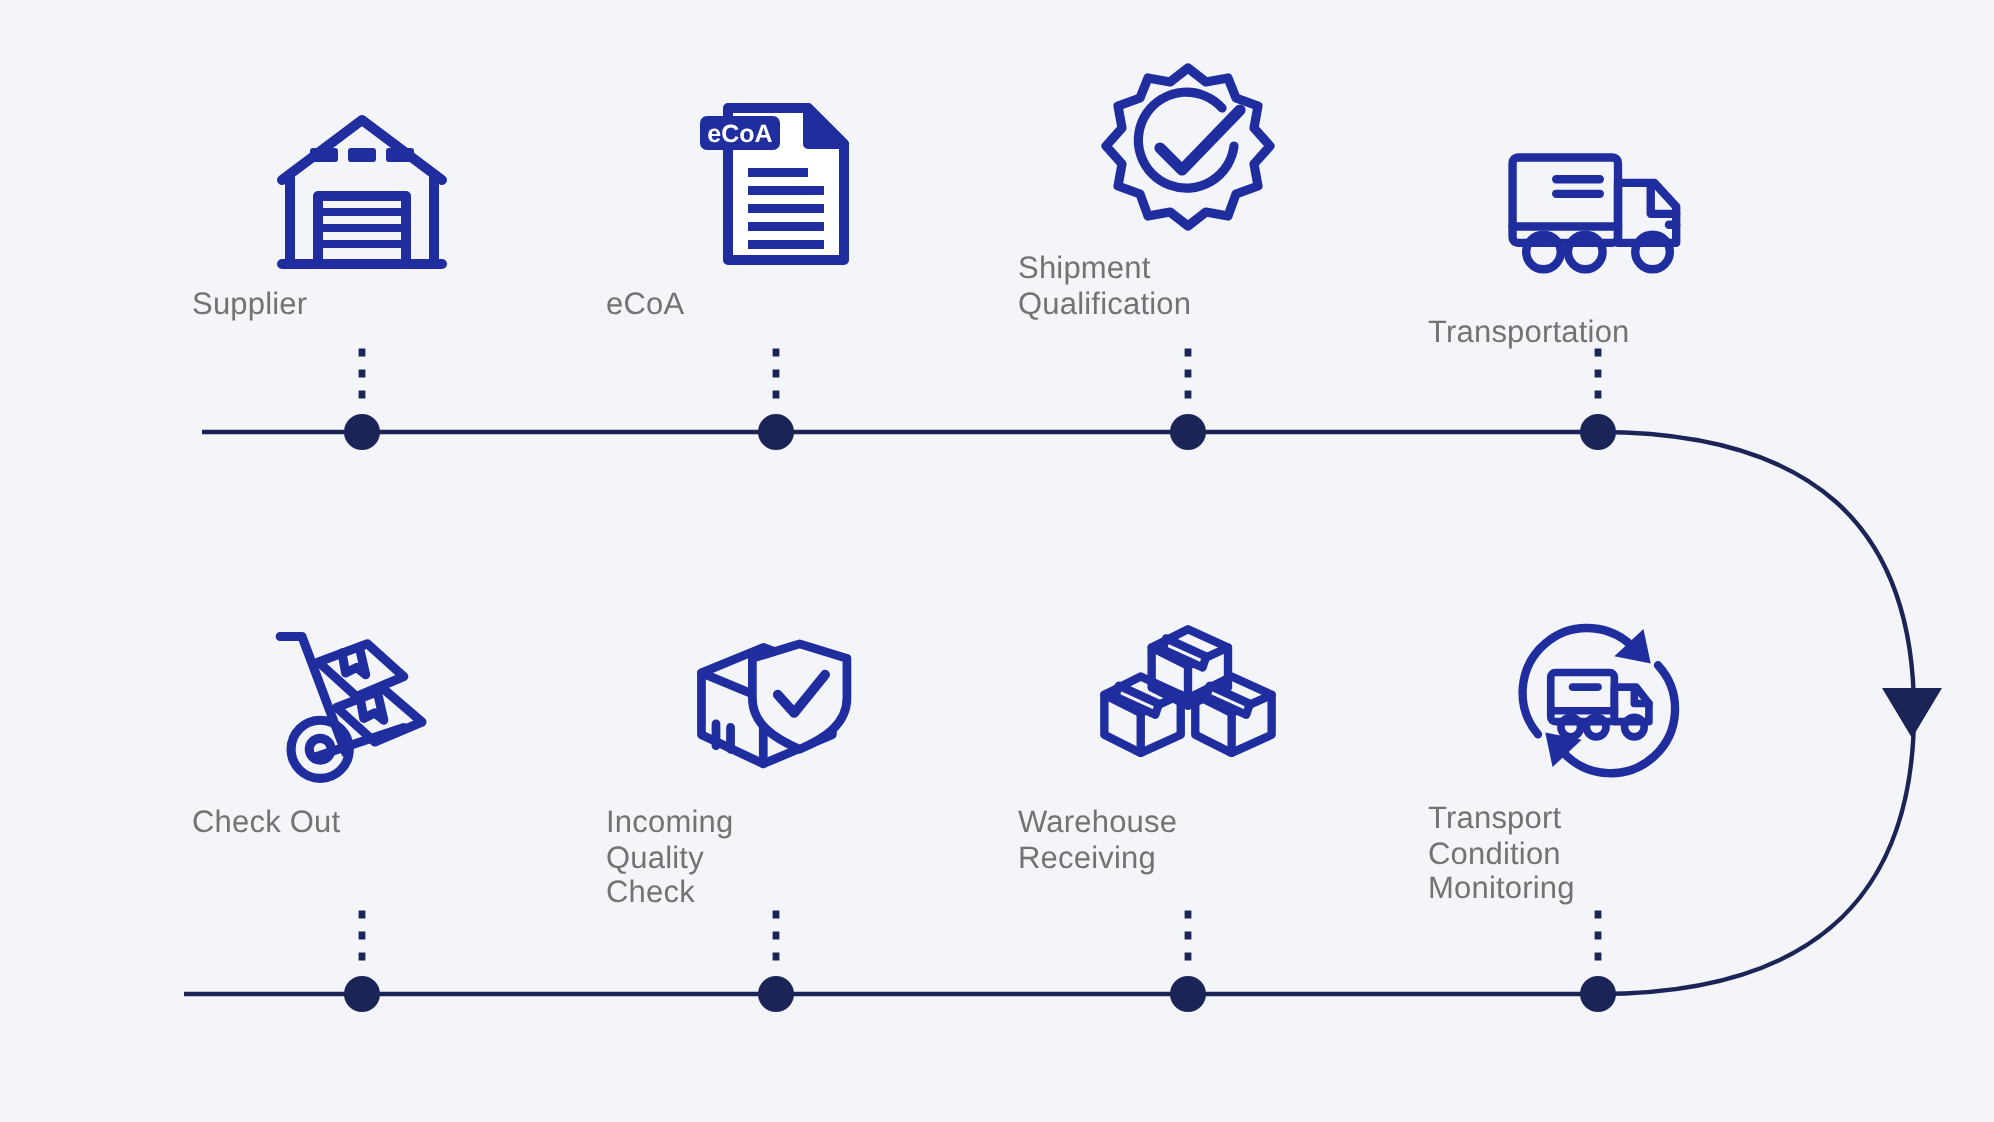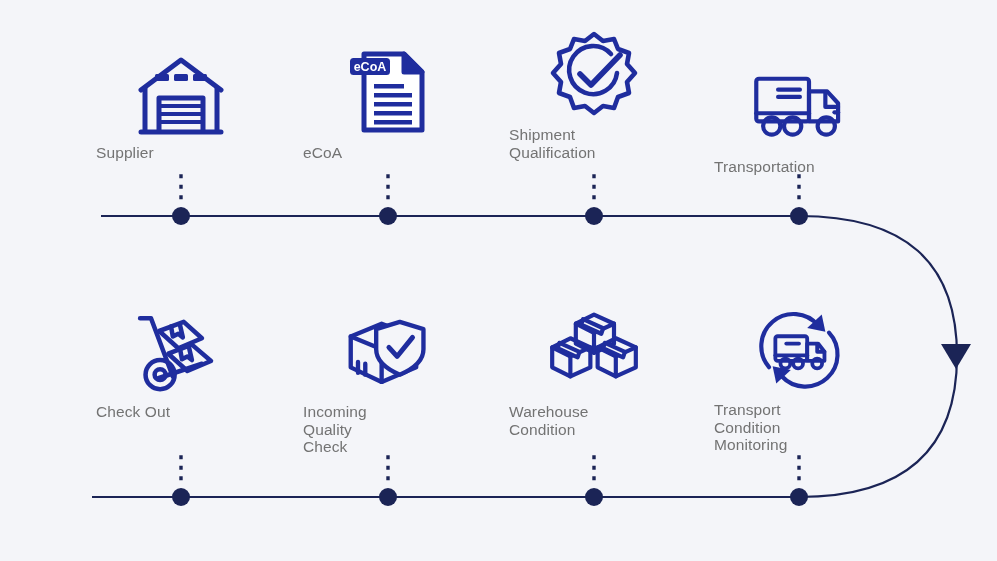--- a/index.html
+++ b/index.html
@@ -199,21 +199,21 @@
         <path d="M29 52 L29 74"></path>
         <path d="M17 37 L39 47 L37 53 L15 43 Z" fill="#f4f5f9"></path>
 
         <path d="M59 42 L79 32 L101 42 L101 64 L79 74 L59 64 Z"></path>
         <path d="M59 42 L79 52 L101 42"></path>
         <path d="M79 52 L79 74"></path>
         <path d="M67 37 L89 47 L87 53 L65 43 Z" fill="#f4f5f9"></path>
       </g>
     </svg>
     <div class="node-label">Warehouse
-Condition</div>
+Receiving</div>
   </div>
 
   <div class="node" style="left:799px; top:303px;">
     <svg class="node-icon" viewBox="0 0 110 92">
       <g fill="none" stroke="#1f2d9e" stroke-width="4.6" stroke-linejoin="round" stroke-linecap="round">
         <path d="M22 66 A34 34 0 0 1 76 20"></path>
         <path d="M88 28 A34 34 0 0 1 36 76"></path>
       </g>
       <polygon points="80 8 84 27 64 23" fill="#1f2d9e"></polygon>
       <polygon points="30 84 26 65 46 69" fill="#1f2d9e"></polygon>

